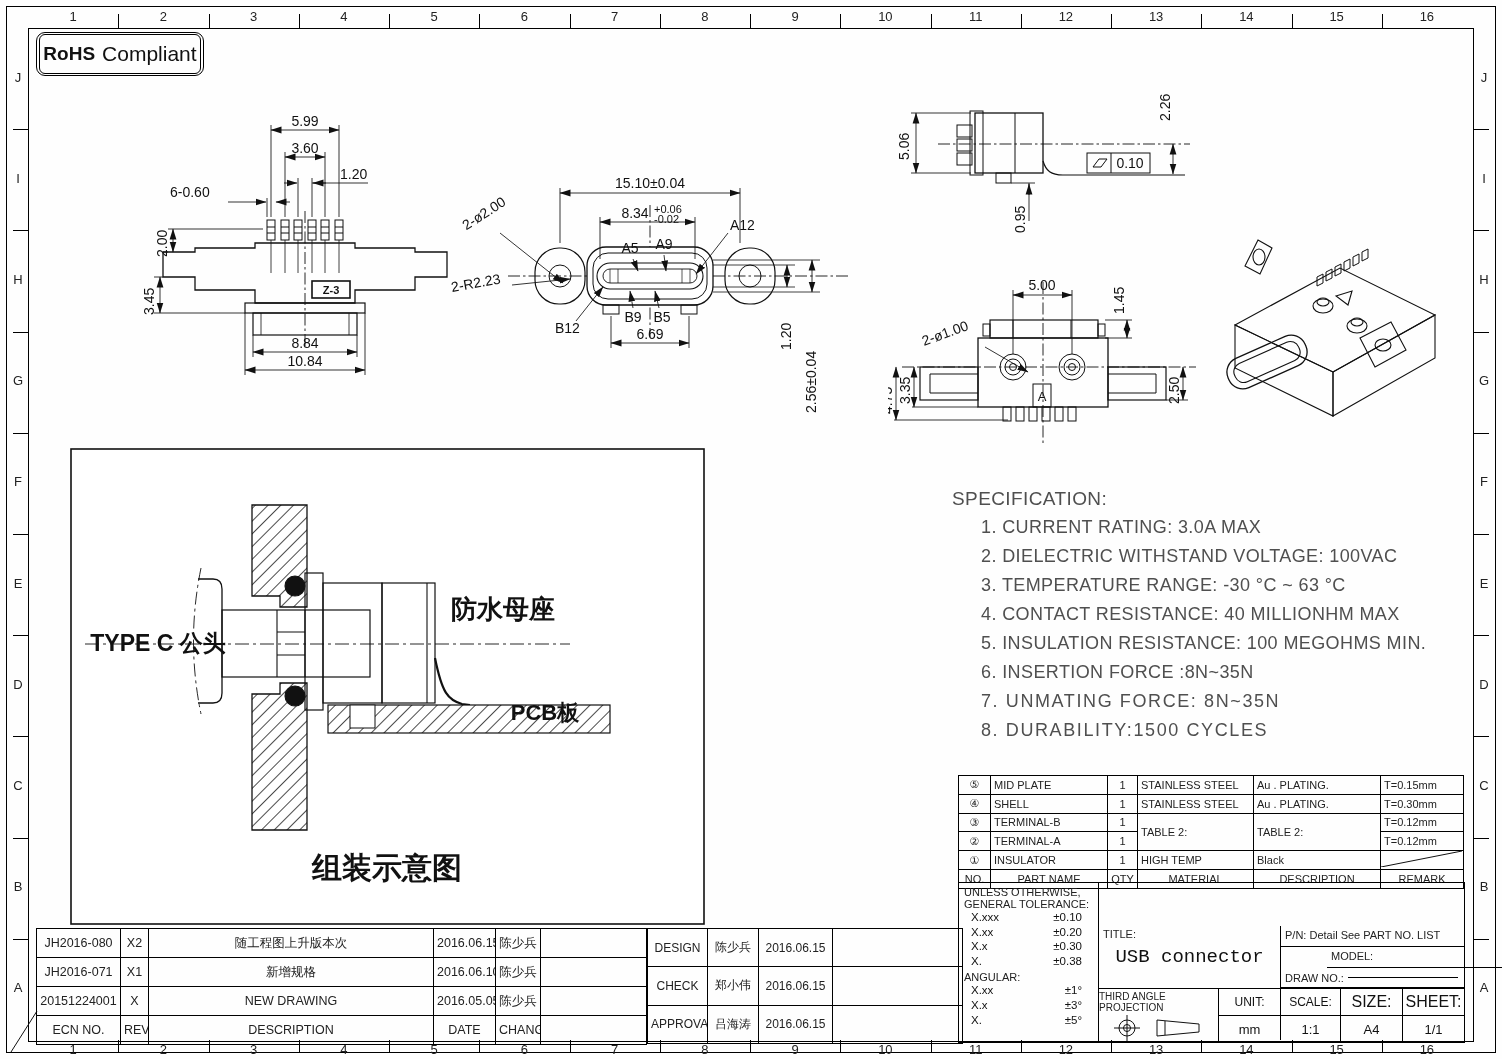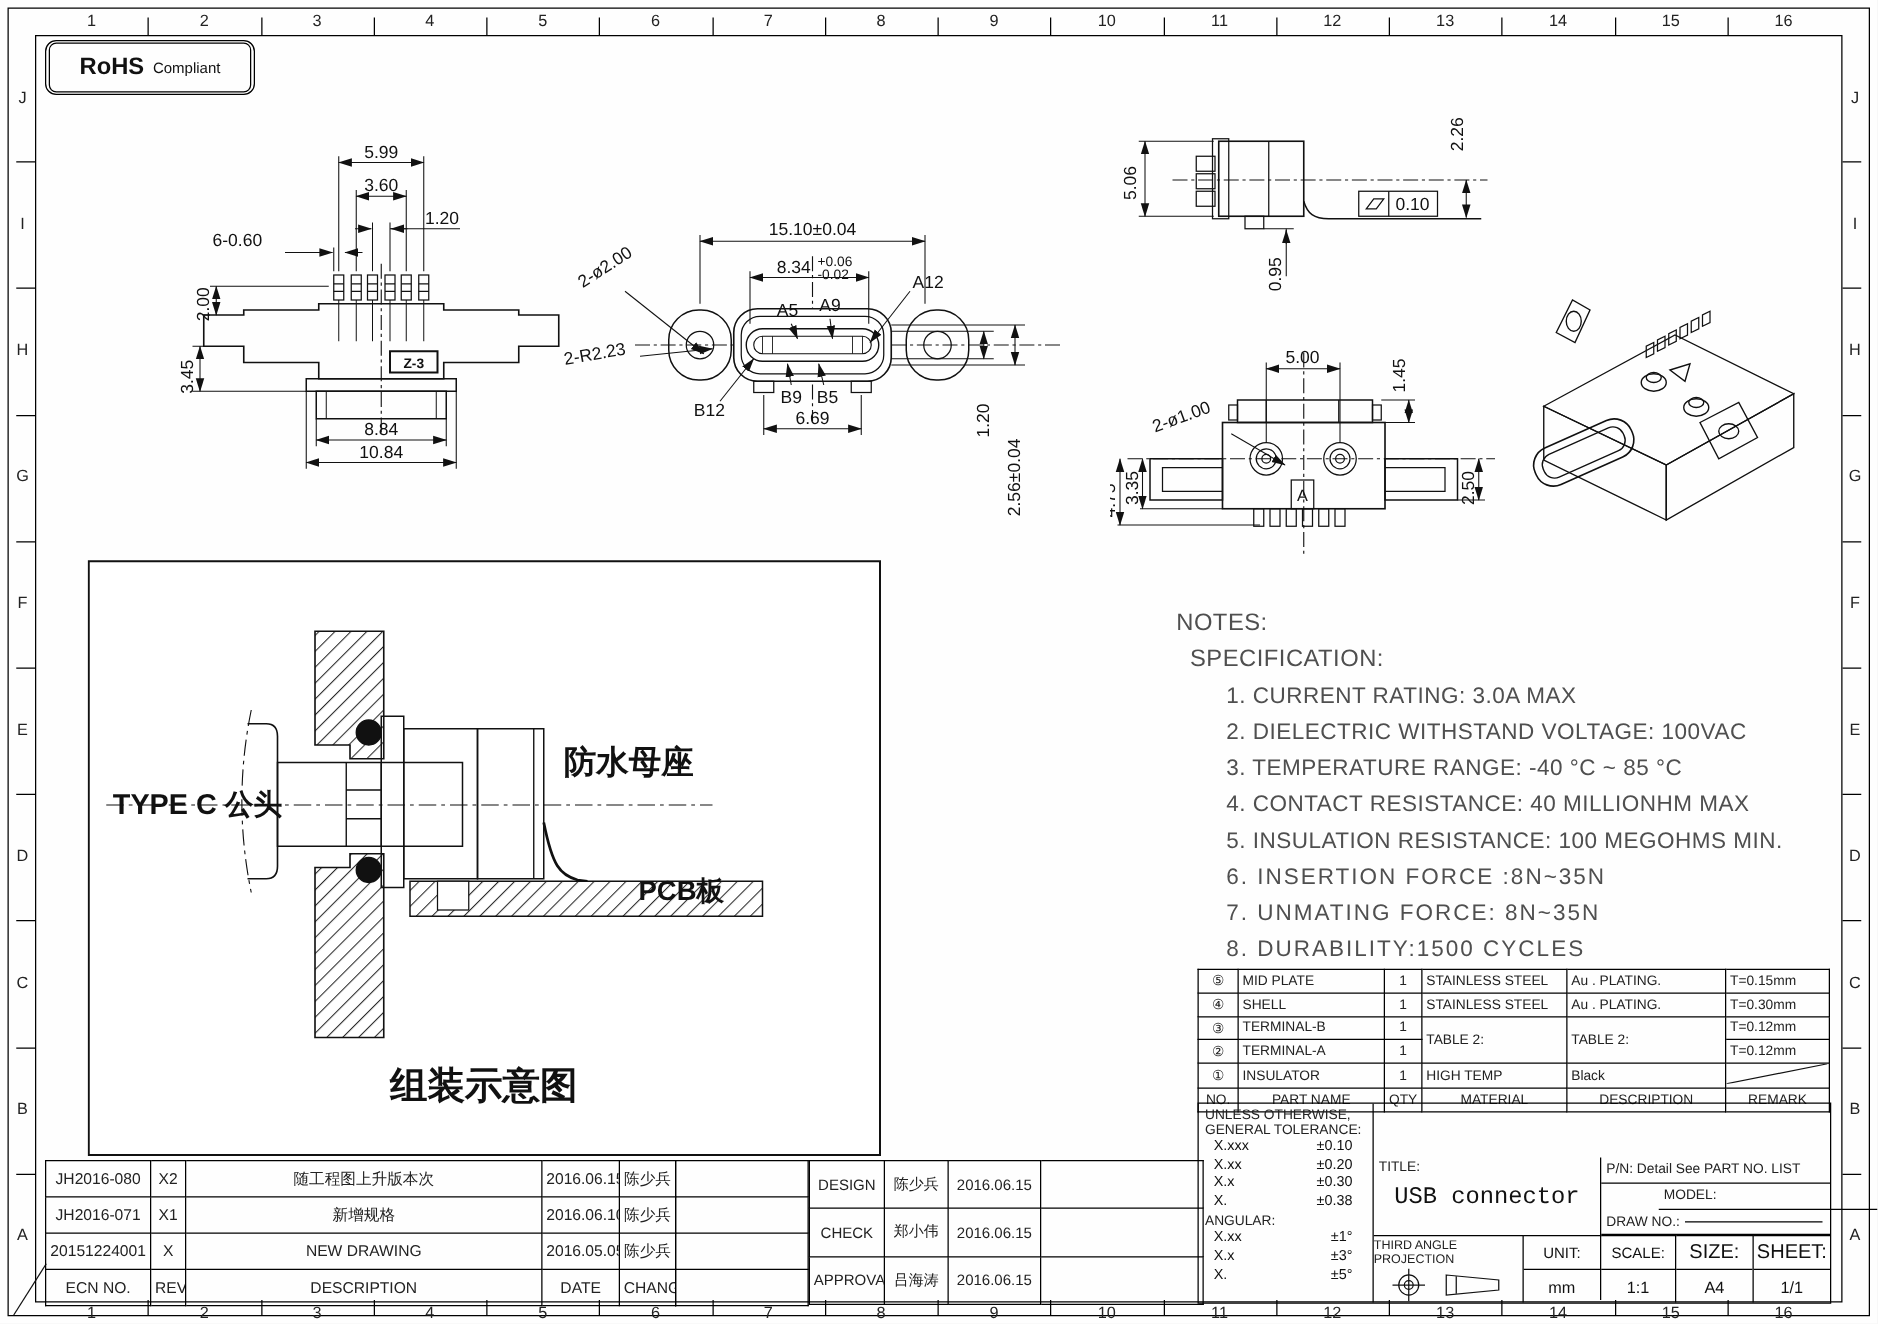--- a/index.html
+++ b/index.html
@@ -8,21 +8,21 @@
   .abs{position:absolute;}
   .frame{position:absolute;border:1.6px solid #000;}
   .rnum{position:absolute;font-size:13px;color:#222;text-align:center;}
   .tick{position:absolute;background:#000;}
   
   #rohs{left:36px;top:32px;width:162px;height:38px;border:1.6px solid #000;border-radius:9px;
         display:flex;align-items:center;justify-content:center;padding:2px;}
   #rohs .inner{border:1.4px solid #000;border-radius:6px;width:100%;height:100%;
         display:flex;align-items:center;justify-content:center;gap:7px;}
   #rohs .b{font-weight:bold;font-size:19px;}
-  #rohs .r{font-size:12px;text-align:right;}
+  #rohs .r{font-size:21px;text-align:right;}
   
   #notes{left:941px;top:484px;width:528px;}
   #notes div{line-height:29px;font-size:18px;color:#4f4f4f;letter-spacing:.4px;white-space:nowrap;}
   #notes .h{font-size:19px;}
   #notes .sub{margin-left:11px;}
   #notes .it{margin-left:40px;}
   #notes .it:nth-of-type(n+8){letter-spacing:1.6px;}
   
   table{border-collapse:collapse;table-layout:fixed;}
   td{border:1px solid #000;overflow:hidden;white-space:nowrap;padding:0 3px;
@@ -418,25 +418,24 @@
       <rect x="258" y="257" width="282" height="28" fill="url(#hatch)" stroke-width="1.2"></rect>
       <rect x="280" y="257" width="25" height="23" fill="#fff" stroke-width="1"></rect>
     </g>
     <text x="88" y="203" text-anchor="middle" style="font-size:23px;font-weight:600">TYPE C 公头</text>
     <text x="433" y="170" text-anchor="middle" style="font-size:26px;font-weight:600">防水母座</text>
     <text x="475" y="272" text-anchor="middle" style="font-size:22px;font-weight:600">PCB板</text>
     <text x="317" y="430" text-anchor="middle" style="font-size:30px;font-weight:700">组装示意图</text>
   </svg>
 
   <div id="notes" class="abs">
-    <div class="h">NOTES:</div>
     <div class="h sub">SPECIFICATION:</div>
     <div class="it">1. CURRENT RATING: 3.0A MAX</div>
     <div class="it">2. DIELECTRIC WITHSTAND VOLTAGE: 100VAC</div>
-    <div class="it">3. TEMPERATURE RANGE: -40 °C ~ 85 °C</div>
+    <div class="it">3. TEMPERATURE RANGE: -30 °C ~ 63 °C</div>
     <div class="it">4. CONTACT RESISTANCE: 40 MILLIONHM MAX</div>
     <div class="it">5. INSULATION RESISTANCE: 100 MEGOHMS MIN.</div>
     <div class="it">6. INSERTION FORCE :8N~35N</div>
     <div class="it">7. UNMATING FORCE: 8N~35N</div>
     <div class="it">8. DURABILITY:1500 CYCLES</div>
   </div>
 
   <table id="parts" class="abs" style="left:958px;top:775px;width:505px;">
     <colgroup>
         <col style="width:32px">

